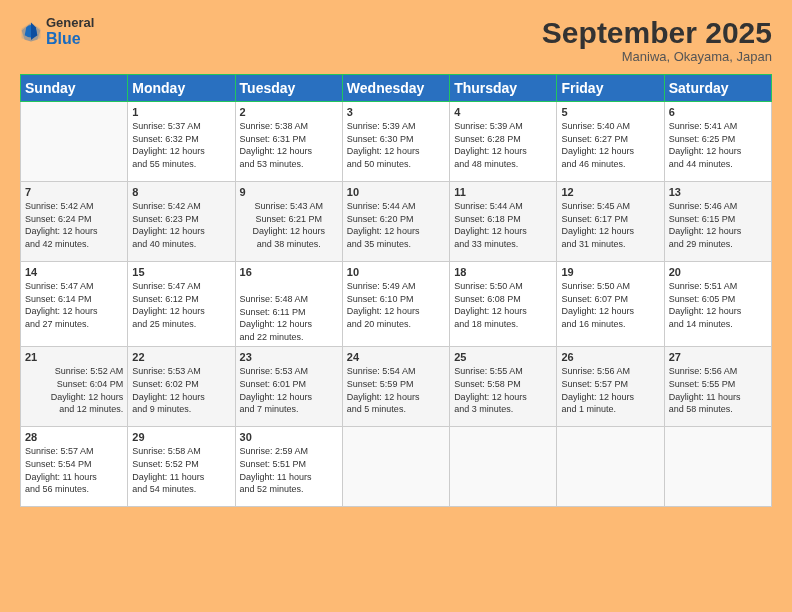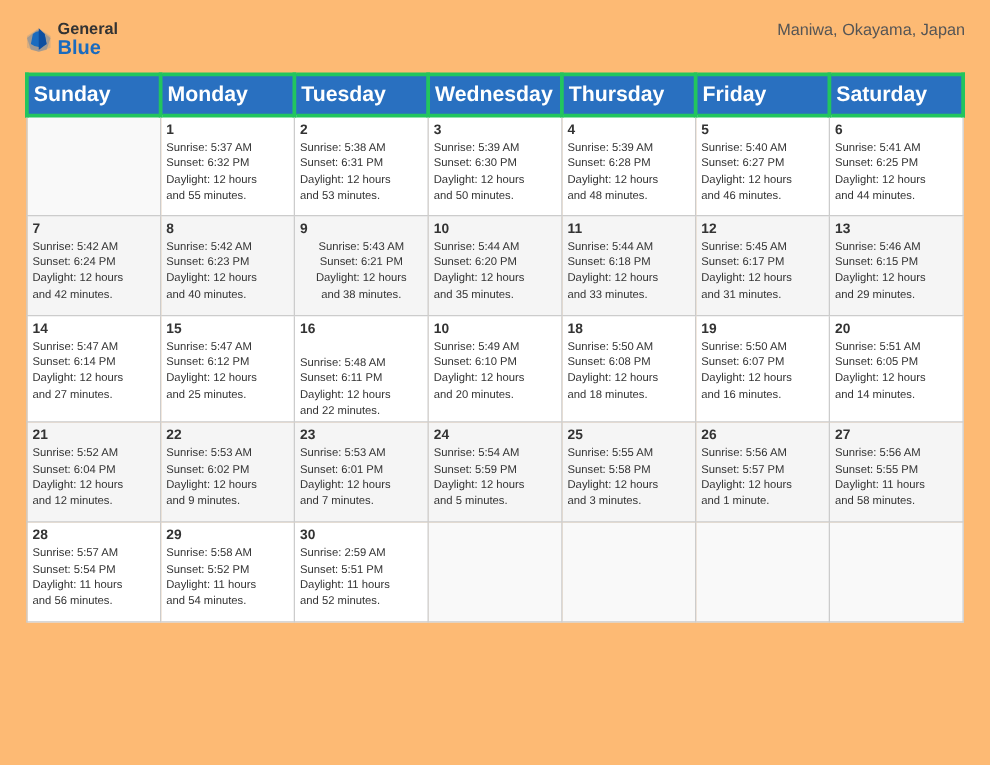--- a/index.html
+++ b/index.html
@@ -60,25 +60,25 @@
       color: #555;
     }
     table {
       width: 100%;
       border-collapse: collapse;
       table-layout: fixed;
     }
     thead tr th {
       background: #2970c0;
       color: #fff;
-      font-size: 17px;
+      font-size: 14px;
       font-weight: bold;
       padding: 5px 4px;
       text-align: left;
-      border: 3px solid #22c55e;
+      border: 1px solid #22c55e;
     }
     tbody tr td {
       border: 1px solid #ccc;
       vertical-align: top;
       padding: 4px 4px 3px 4px;
       font-size: 9.5px;
       color: #333;
       height: 80px;
     }
     tbody tr:nth-child(even) td {
@@ -113,20 +113,21 @@
         <polygon points="16,4 26,12 22,24 14,26 6,24 2,12 12,4" fill="#1a6bbf" opacity="0.3"></polygon>
         <path d="M8,8 Q14,2 20,8 L22,18 Q14,24 6,18 Z" fill="#1a6bbf"></path>
         <path d="M14,2 L20,8 L22,18 Q14,24 14,24 Z" fill="#0d4ea0"></path>
       </svg>
       <div class="logo-text">
         <span class="logo-general">General</span>
         <span class="logo-blue">Blue</span>
       </div>
     </div>
     <div class="title-block">
+      <div class="month-title">September 2025</div>
       <div class="location">Maniwa, Okayama, Japan</div>
     </div>
   </div>
 
   <table>
     <thead>
       <tr>
 
       <th>Sunday</th>
           <th>Monday</th>
@@ -281,21 +282,21 @@
             <span class="day-num">20</span>
             <div class="day-info" style="white-space: pre-line;">Sunrise: 5:51 AM
 Sunset: 6:05 PM
 Daylight: 12 hours
 and 14 minutes.</div>
           </td>
         </tr>
         <tr>
           <td>
             <span class="day-num">21</span>
-            <div class="day-info" style="white-space: pre-line;">Sunrise: 5:52 AM
+            <div class="day-info" style="white-space: pre-line; text-align: right;">Sunrise: 5:52 AM
 Sunset: 6:04 PM
 Daylight: 12 hours
 and 12 minutes.</div>
           </td>
           <td>
             <span class="day-num">22</span>
             <div class="day-info" style="white-space: pre-line;">Sunrise: 5:53 AM
 Sunset: 6:02 PM
 Daylight: 12 hours
 and 9 minutes.</div>

